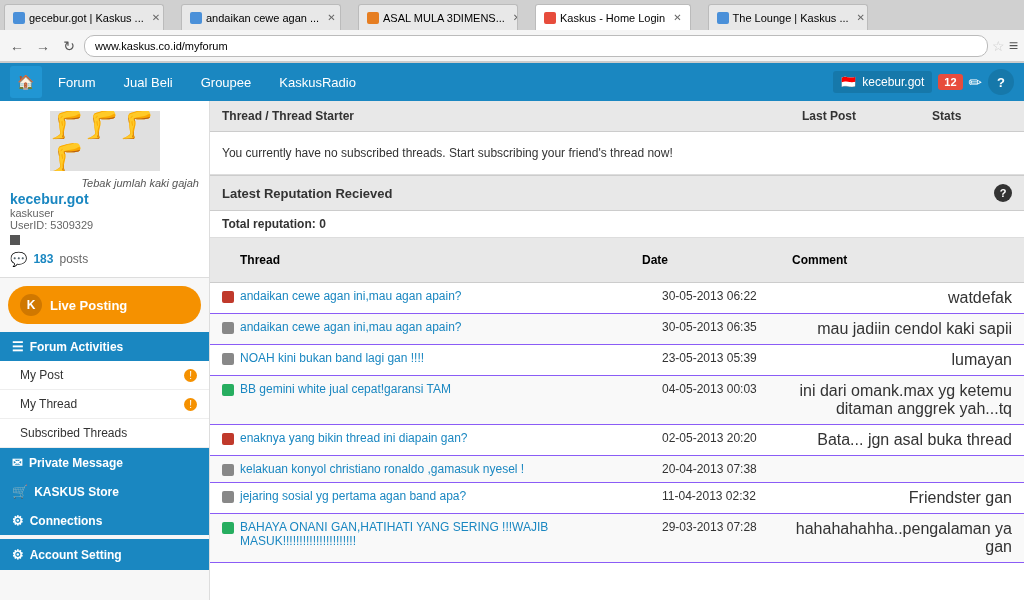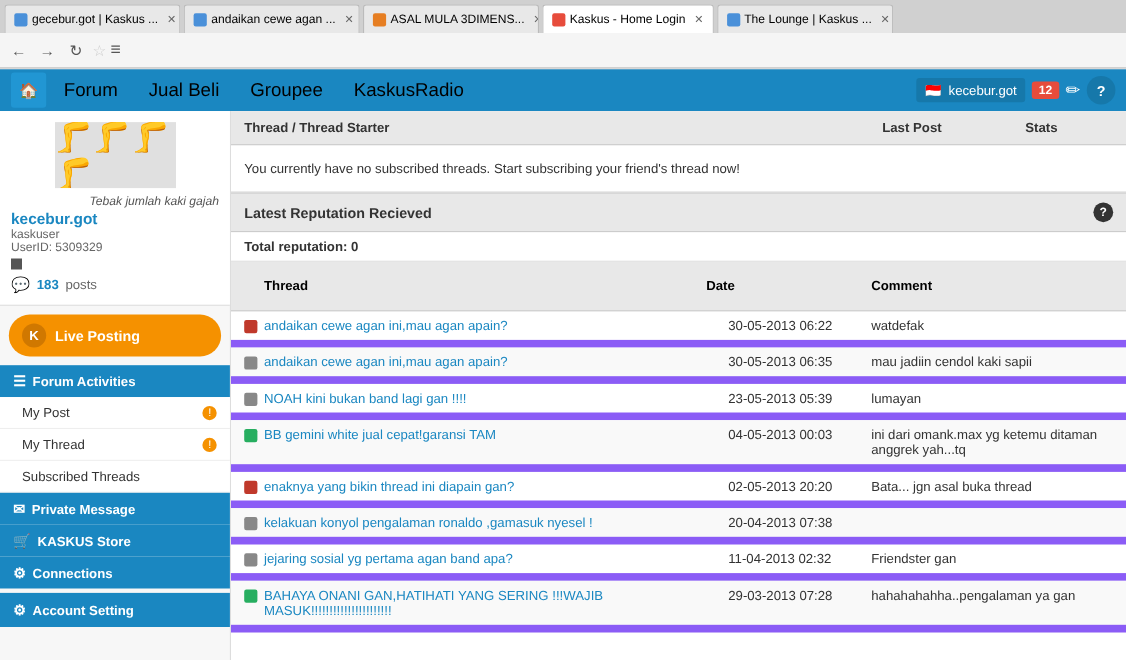--- a/index.html
+++ b/index.html
@@ -1,35 +1,35 @@
 <!DOCTYPE html>
 <html><head>
   <meta charset="utf-8">
   <style>
     * { margin: 0; padding: 0; box-sizing: border-box; }
     body { font-family: Arial, sans-serif; font-size: 12px; background: #f0f0f0; overflow: hidden; }
 
     
     .browser-chrome { background: #e8e8e8; border-bottom: 1px solid #ccc; }
-    .tab-bar { display: flex; align-items: flex-end; padding: 4px 4px 0; background: #d0d0d0; height: 30px; gap: 3px; }
+    .tab-bar { display: flex; align-items: flex-end; padding: 4px 4px 0; background: #d0d0d0; height: 30px; gap: 17px; }
     .tab { display: flex; align-items: center; padding: 4px 8px; background: #e8e8e8; border: 1px solid #bbb; border-bottom: none; border-radius: 3px 3px 0 0; font-size: 11px; max-width: 160px; white-space: nowrap; overflow: hidden; text-overflow: ellipsis; height: 26px; cursor: pointer; gap: 4px; }
     .tab.active { background: #fff; z-index: 1; }
     .tab-close { font-size: 10px; color: #666; cursor: pointer; margin-left: 4px; flex-shrink: 0; }
     .tab-favicon { width: 12px; height: 12px; background: #4a90d9; border-radius: 2px; flex-shrink: 0; }
 
     .address-bar-row { display: flex; align-items: center; padding: 3px 6px; background: #f5f5f5; border-bottom: 1px solid #ccc; gap: 4px; height: 32px; }
     .nav-btn { width: 22px; height: 22px; background: none; border: none; cursor: pointer; font-size: 14px; color: #555; display: flex; align-items: center; justify-content: center; }
     .address-input { flex: 1; height: 22px; border: 1px solid #bbb; border-radius: 10px; padding: 0 10px; font-size: 11px; background: #fff; }
     .star-btn { font-size: 14px; color: #ccc; cursor: pointer; }
     .menu-btn { font-size: 16px; color: #555; cursor: pointer; }
 
     
     .top-nav { background: #1a87c1; display: flex; align-items: center; padding: 0 10px; height: 38px; gap: 4px; }
     .nav-home { background: #2196d3; border: none; color: white; width: 32px; height: 32px; border-radius: 3px; cursor: pointer; font-size: 14px; display: flex; align-items: center; justify-content: center; }
-    .nav-link { color: #000000; text-decoration: none; font-size: 17px; padding: 6px 12px; cursor: pointer; border-radius: 3px; }
+    .nav-link { color: #ffffff; text-decoration: none; font-size: 13px; padding: 6px 12px; cursor: pointer; border-radius: 3px; }
     .nav-right { margin-left: auto; display: flex; align-items: center; gap: 6px; }
     .user-badge { display: flex; align-items: center; gap: 6px; background: #1678aa; padding: 4px 8px; border-radius: 3px; }
     .user-name { color: white; font-size: 12px; }
     .notif-badge { background: #e74c3c; color: white; font-size: 11px; font-weight: bold; padding: 2px 6px; border-radius: 3px; }
     .pencil-btn { color: white; font-size: 16px; cursor: pointer; }
     .help-btn { background: #1678aa; color: white; width: 26px; height: 26px; border-radius: 50%; display: flex; align-items: center; justify-content: center; font-size: 13px; font-weight: bold; cursor: pointer; }
 
     
     .layout { display: flex; height: calc(600px - 100px); }
 
@@ -71,26 +71,26 @@
     .reputation-title { font-weight: bold; font-size: 13px; color: #333; }
     .help-circle { width: 18px; height: 18px; background: #333; color: white; border-radius: 50%; display: flex; align-items: center; justify-content: center; font-size: 11px; font-weight: bold; cursor: pointer; }
 
     .total-rep { padding: 6px 12px; font-size: 12px; color: #333; border-bottom: 1px solid #ddd; font-weight: bold; }
 
     .rep-table-header { background: #e8e8e8; display: flex; padding: 15px 12px; border-bottom: 1px solid #ccc; }
     .rep-col-thread { flex: 1; font-weight: bold; font-size: 12px; }
     .rep-col-date { width: 150px; font-weight: bold; font-size: 12px; }
     .rep-col-comment { width: 220px; font-weight: bold; font-size: 12px; }
 
-    .rep-row { display: flex; align-items: flex-start; padding: 6px 12px; border-bottom: 7px solid #8b5cf6; }
+    .rep-row { display: flex; align-items: flex-start; padding: 6px 12px; border-bottom: 1px solid #8b5cf6; }
     .rep-row:nth-child(even) { background: #f9f9f9; }
     .rep-indicator { width: 12px; height: 12px; border-radius: 2px; margin-right: 6px; flex-shrink: 0; margin-top: 2px; }
     .rep-thread { flex: 1; color: #1a87c1; font-size: 12px; text-decoration: none; cursor: pointer; }
     .rep-date { width: 130px; font-size: 12px; color: #333; }
-    .rep-comment { width: 220px; font-size: 12px; color: #333; word-wrap: break-word; }
+    .rep-comment { width: 220px; font-size: 16px; color: #333; word-wrap: break-word; text-align: right; }
 
     .section-icon { font-size: 13px; }
   </style>
 </head>
 <body>
 
 <div class="browser-chrome">
   <div class="tab-bar">
     <div class="tab">
       <div class="tab-favicon" style="background:#4a90d9"></div>
@@ -115,20 +115,21 @@
     <div class="tab">
       <div class="tab-favicon" style="background:#4a90d9"></div>
       <span>The Lounge | Kaskus ...</span>
       <span class="tab-close">✕</span>
     </div>
   </div>
   <div class="address-bar-row">
     <button class="nav-btn">←</button>
     <button class="nav-btn">→</button>
     <button class="nav-btn">↻</button>
+    <input class="address-input" type="text" value="www.kaskus.co.id/myforum" style="">
     <span class="star-btn">☆</span>
     <span class="menu-btn">≡</span>
   </div>
 </div>
 
 <div class="top-nav">
   <button class="nav-home">🏠</button>
   <span class="nav-link">Forum</span>
   <span class="nav-link">Jual Beli</span>
   <span class="nav-link">Groupee</span>
@@ -259,21 +260,21 @@
       <span class="rep-comment">ini dari omank.max yg ketemu ditaman anggrek yah...tq</span>
     </div>
           <div class="rep-row">
       <div class="rep-indicator" style="background:#c0392b"></div>
       <span class="rep-thread">enaknya yang bikin thread ini diapain gan?</span>
       <span class="rep-date">02-05-2013 20:20</span>
       <span class="rep-comment">Bata... jgn asal buka thread</span>
     </div>
           <div class="rep-row">
       <div class="rep-indicator" style="background:#888"></div>
-      <span class="rep-thread">kelakuan konyol pengalaman ronaldo ,gamasuk nyesel !</span>
+      <span class="rep-thread">kelakuan konyol christiano ronaldo ,gamasuk nyesel !</span>
       <span class="rep-date">20-04-2013 07:38</span>
       <span class="rep-comment"></span>
     </div>
           <div class="rep-row">
       <div class="rep-indicator" style="background:#888"></div>
       <span class="rep-thread">jejaring sosial yg pertama agan band apa?</span>
       <span class="rep-date">11-04-2013 02:32</span>
       <span class="rep-comment">Friendster gan</span>
     </div>
           <div class="rep-row">

